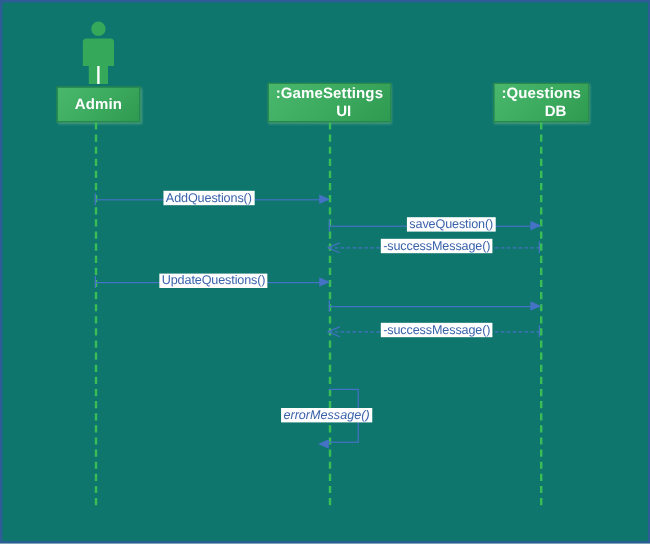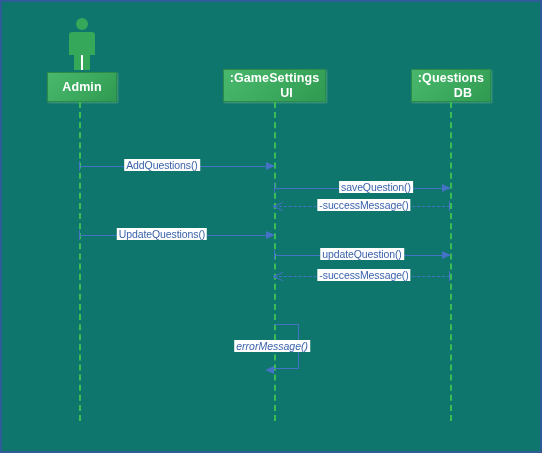--- a/index.html
+++ b/index.html
@@ -221,49 +221,48 @@
     <span>:Questions</span>
     <span class="l2">DB</span>
   </div>
   <div class="lifeline" style="left:448px; top:100px; height:319px;"></div>
 
   <div class="msg" style="left:77px; top:164px; width:195px;">
     <div class="line"></div>
     <div class="starttick"></div>
     <div class="head-right"></div>
   </div>
-  <div class="msg-label" style="left:160px; top:163px;">AddQuestions()</div>
+  <div class="msg-label" style="left:172px; top:163px;">AddQuestions()</div>
 
   <div class="msg" style="left:272px; top:186px; width:176px;">
     <div class="line"></div>
     <div class="starttick"></div>
     <div class="head-right"></div>
   </div>
   <div class="msg-label" style="left:360px; top:185px;margin-left:14px;">saveQuestion()</div>
 
   <div class="msg dashed" style="left:272px; top:204px; width:176px;">
     <div class="line"></div>
     <div class="head-left-open"></div>
     <div class="endtick"></div>
   </div>
   <div class="msg-label" style="left:362px; top:203px;">-successMessage()</div>
 
   <div class="msg" style="left:77px; top:233px; width:195px;">
     <div class="line"></div>
     <div class="starttick"></div>
     <div class="head-right"></div>
   </div>
-  <div class="msg-label" style="left:160px; top:232px;">UpdateQuestions()</div>
+  <div class="msg-label" style="left:176px; top:232px;">UpdateQuestions()</div>
 
   <div class="msg" style="left:272px; top:253px; width:176px;">
     <div class="line"></div>
     <div class="starttick"></div>
     <div class="head-right"></div>
   </div>
-  <div class="msg-label" style="left:360px; top:252px;">updateQuestion()</div>
 
   <div class="msg dashed" style="left:272px; top:274px; width:176px;">
     <div class="line"></div>
     <div class="head-left-open"></div>
     <div class="endtick"></div>
   </div>
   <div class="msg-label" style="left:362px; top:273px;">-successMessage()</div>
 
   <div class="selfmsg" style="left:272px; top:322px; width:25px; height:45px;">
     <div class="self-head"></div>

